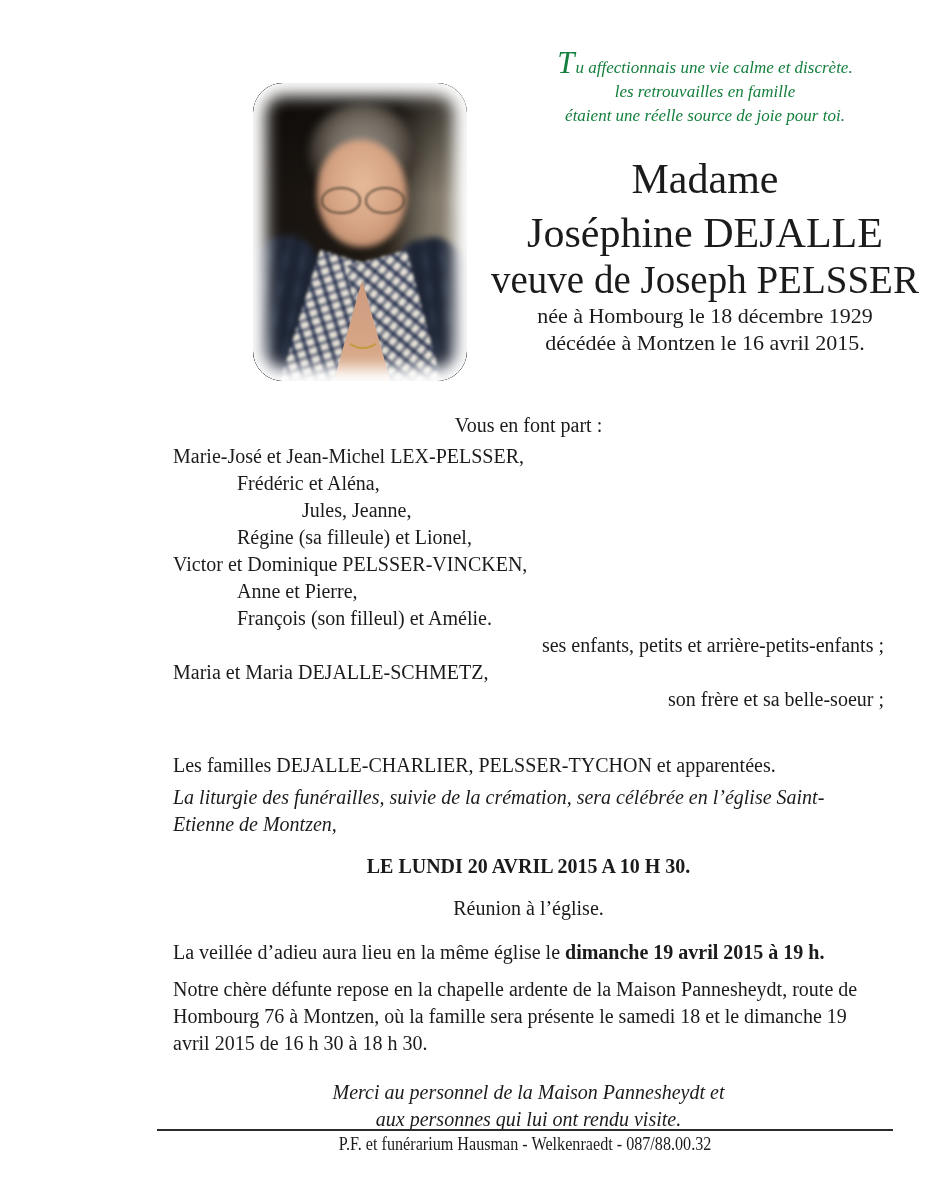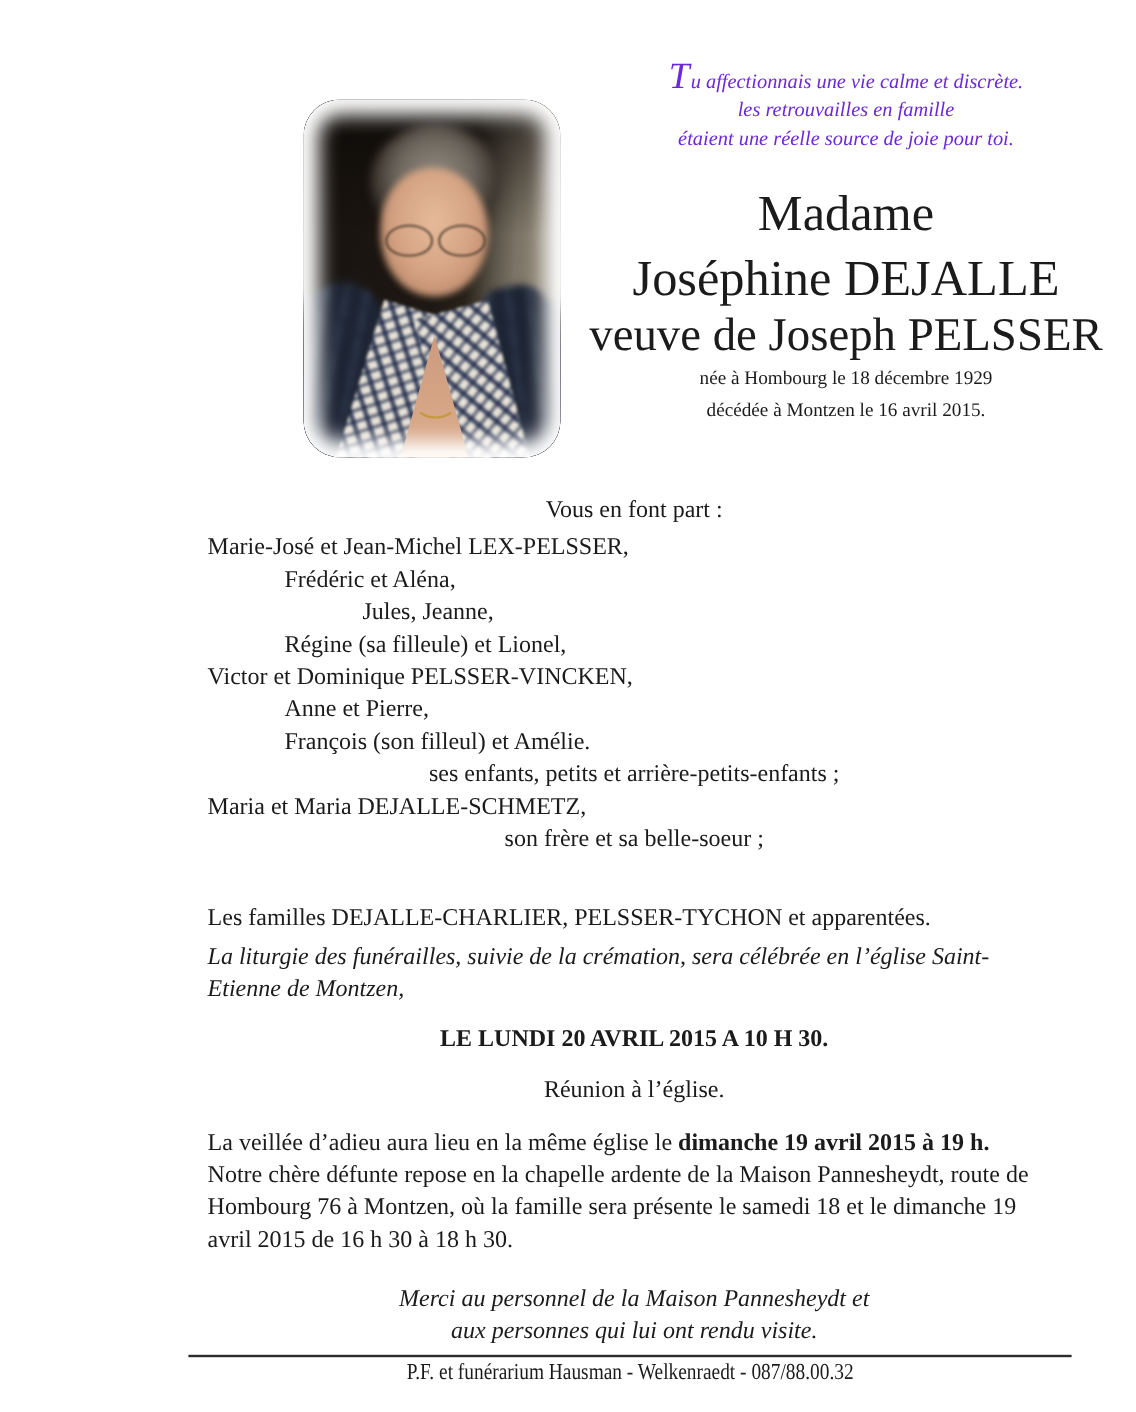--- a/index.html
+++ b/index.html
@@ -78,51 +78,51 @@
   }
   .p-feather {
     inset: 0; border-radius: 30px;
     box-shadow: inset 0 0 16px 13px #ffffff;
   }
 
   
   .epitaph {
     position: absolute; left: 470px; top: 56px; width: 470px;
     text-align: center; font-style: italic;
-    font-size: 17px; line-height: 24px; color: #6d28d9;
+    font-size: 17px; line-height: 24px; color: #15803d;
   }
   .epitaph .initial { font-size: 31px; line-height: 0; letter-spacing: 1px; }
 
   .deceased {
     position: absolute; left: 470px; top: 152px; width: 470px;
     text-align: center;
   }
   .deceased .d-title { font-size: 42px; line-height: 54px; }
   .deceased .d-name  { font-size: 42px; line-height: 54px; }
   .deceased .d-widow { font-size: 39px; line-height: 40px; }
-  .deceased .d-dates { margin-top: 2px; font-size: 16px; line-height: 27px; }
+  .deceased .d-dates { margin-top: 2px; font-size: 22px; line-height: 27px; }
 
   
   .main {
     position: absolute; left: 173px; top: 412px; width: 711px;
     font-size: 20px; line-height: 27px;
   }
   .main div { min-height: 27px; }
   .intro { margin-bottom: 4px; text-align: center; }
   .indent-1 { padding-left: 64px; }
   .indent-2 { padding-left: 129px; }
-  .align-right { text-align: center; }
+  .align-right { text-align: right; }
   .center { text-align: center; }
   .bold { font-weight: bold; margin-top: 17px; }
   .families-para { margin-top: 39px; }
   .liturgy { margin-top: 5px; font-style: italic; }
   .service-date { margin-top: 15px; }
   .meeting { margin-top: 15px; }
   .vigil { margin-top: 17px; }
-  .repose { }
+  .repose { margin-top: 10px; }
   .thanks { margin-top: 22px; font-style: italic; text-align: center; }
 
   
   .footer-rule {
     position: absolute; left: 157px; top: 1129px; width: 736px;
     border-top: 2px solid #2b2b2b; height: 0;
   }
   .footer-text {
     position: absolute; left: 157px; top: 1132px; width: 736px;
     text-align: center; font-size: 19px; line-height: 24px;

